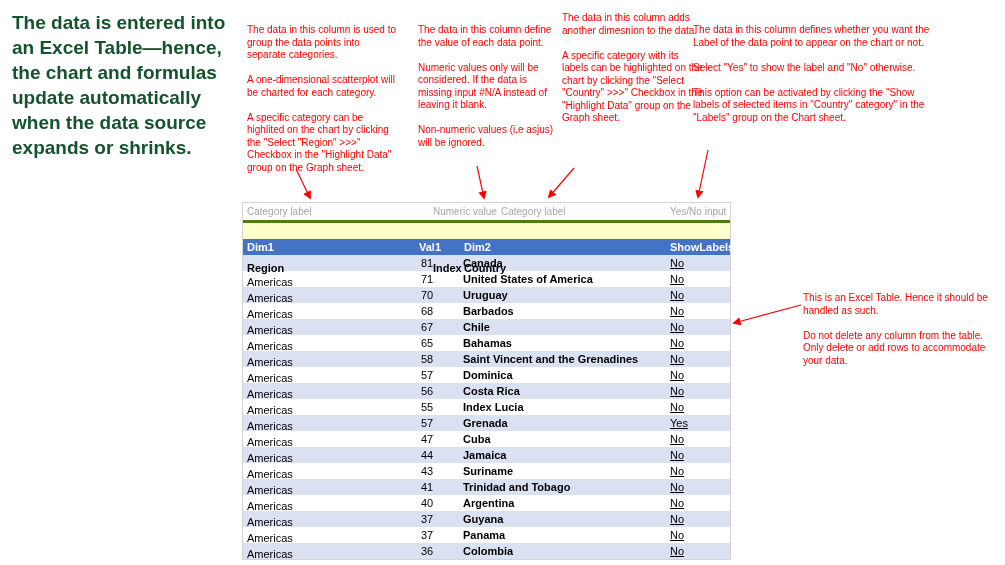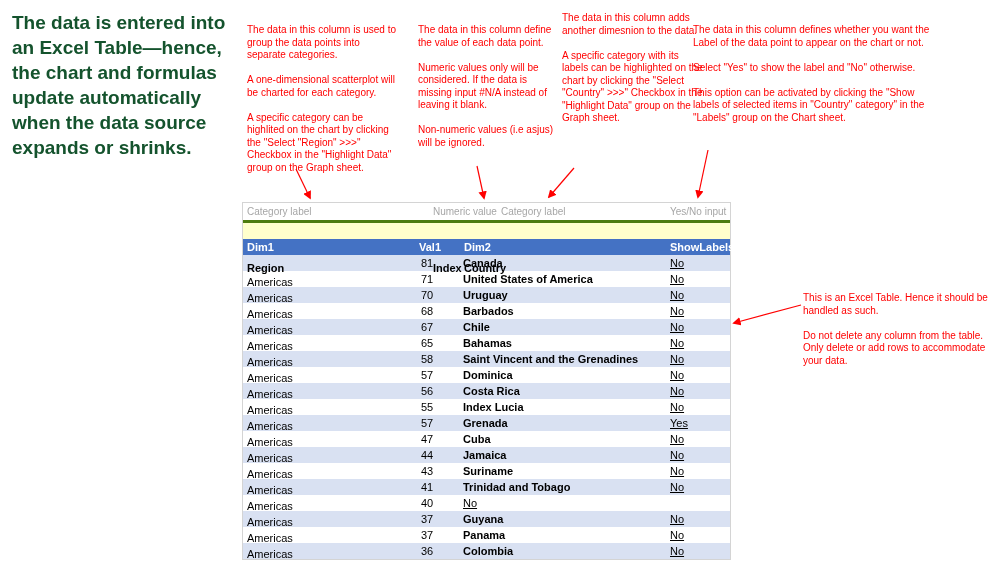--- a/index.html
+++ b/index.html
@@ -193,20 +193,21 @@
         </div>
         <div class="trow band">
           <div class="cell c1">Americas</div>
           <div class="cell c2">41</div>
           <div class="cell c3">Trinidad and Tobago</div>
           <div class="cell c4">No</div>
         </div>
         <div class="trow plain">
           <div class="cell c1">Americas</div>
           <div class="cell c2">40</div>
+          <div class="cell c3">Argentina</div>
           <div class="cell c4">No</div>
         </div>
         <div class="trow band">
           <div class="cell c1">Americas</div>
           <div class="cell c2">37</div>
           <div class="cell c3">Guyana</div>
           <div class="cell c4">No</div>
         </div>
         <div class="trow plain">
           <div class="cell c1">Americas</div>

